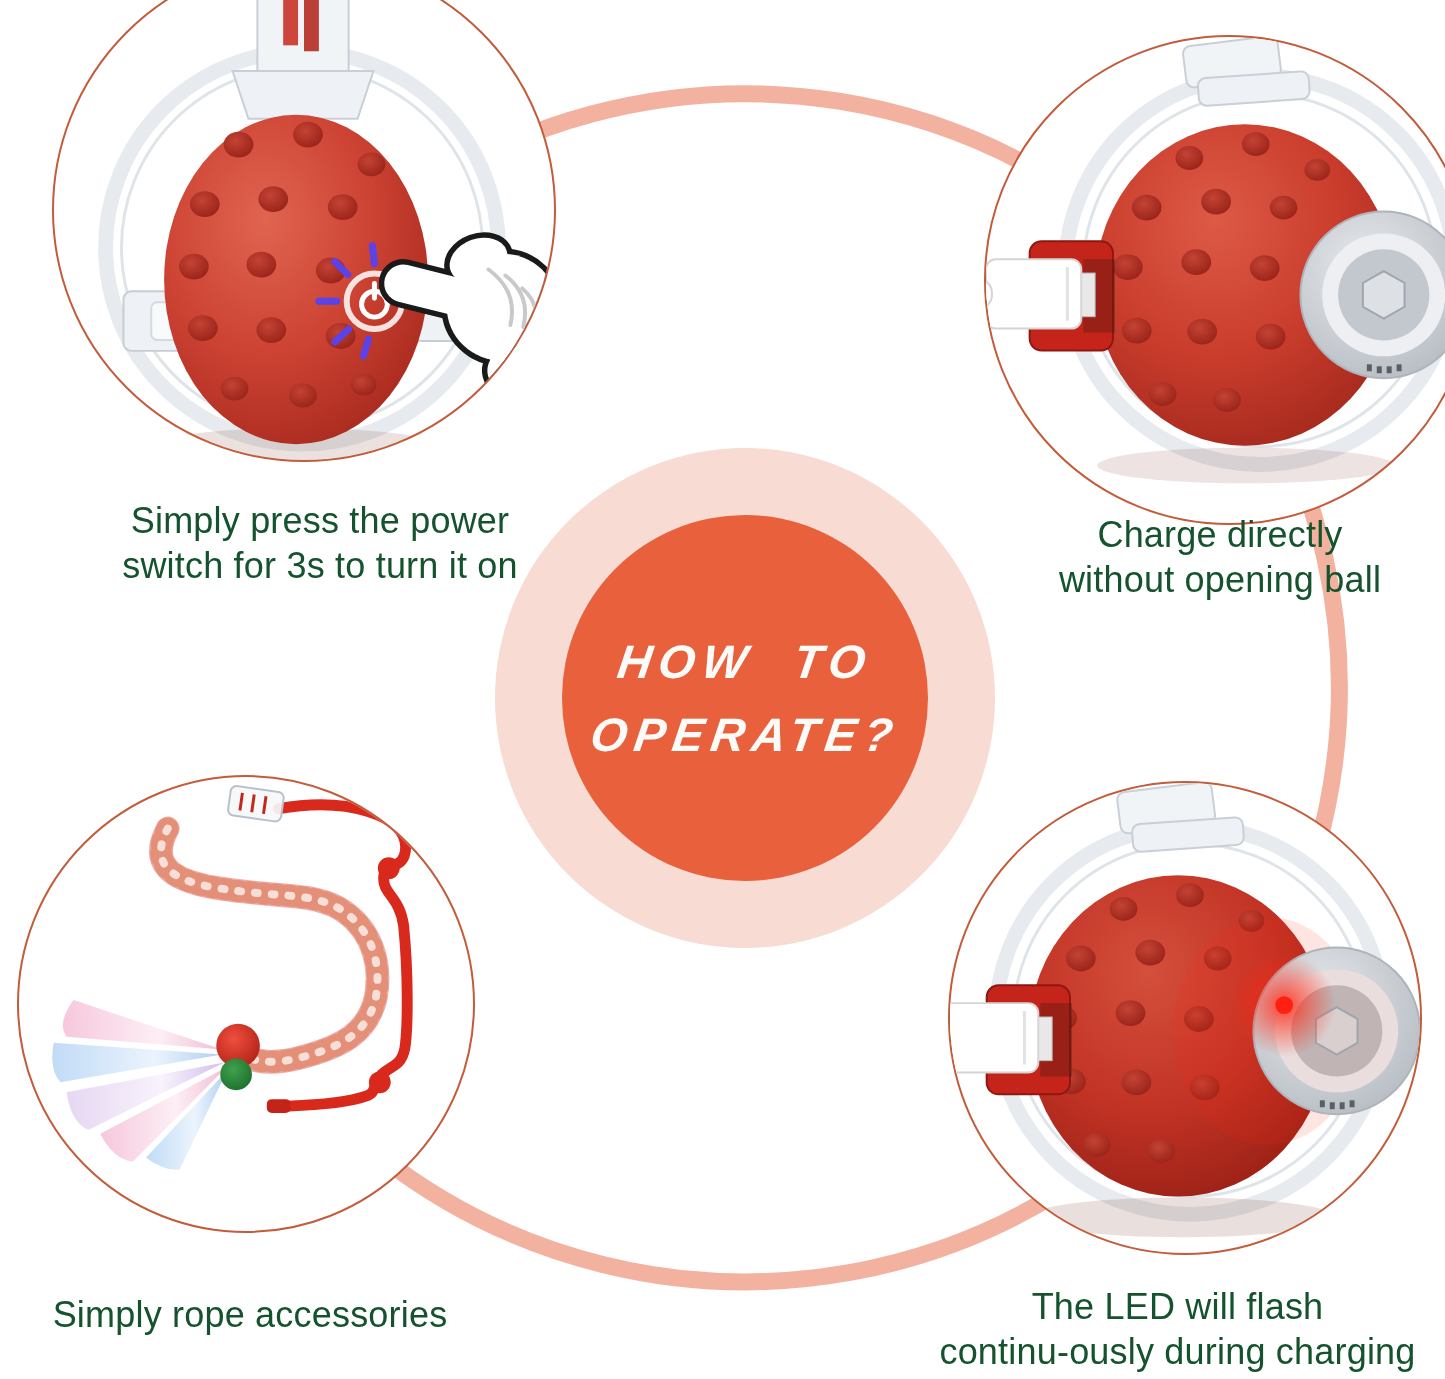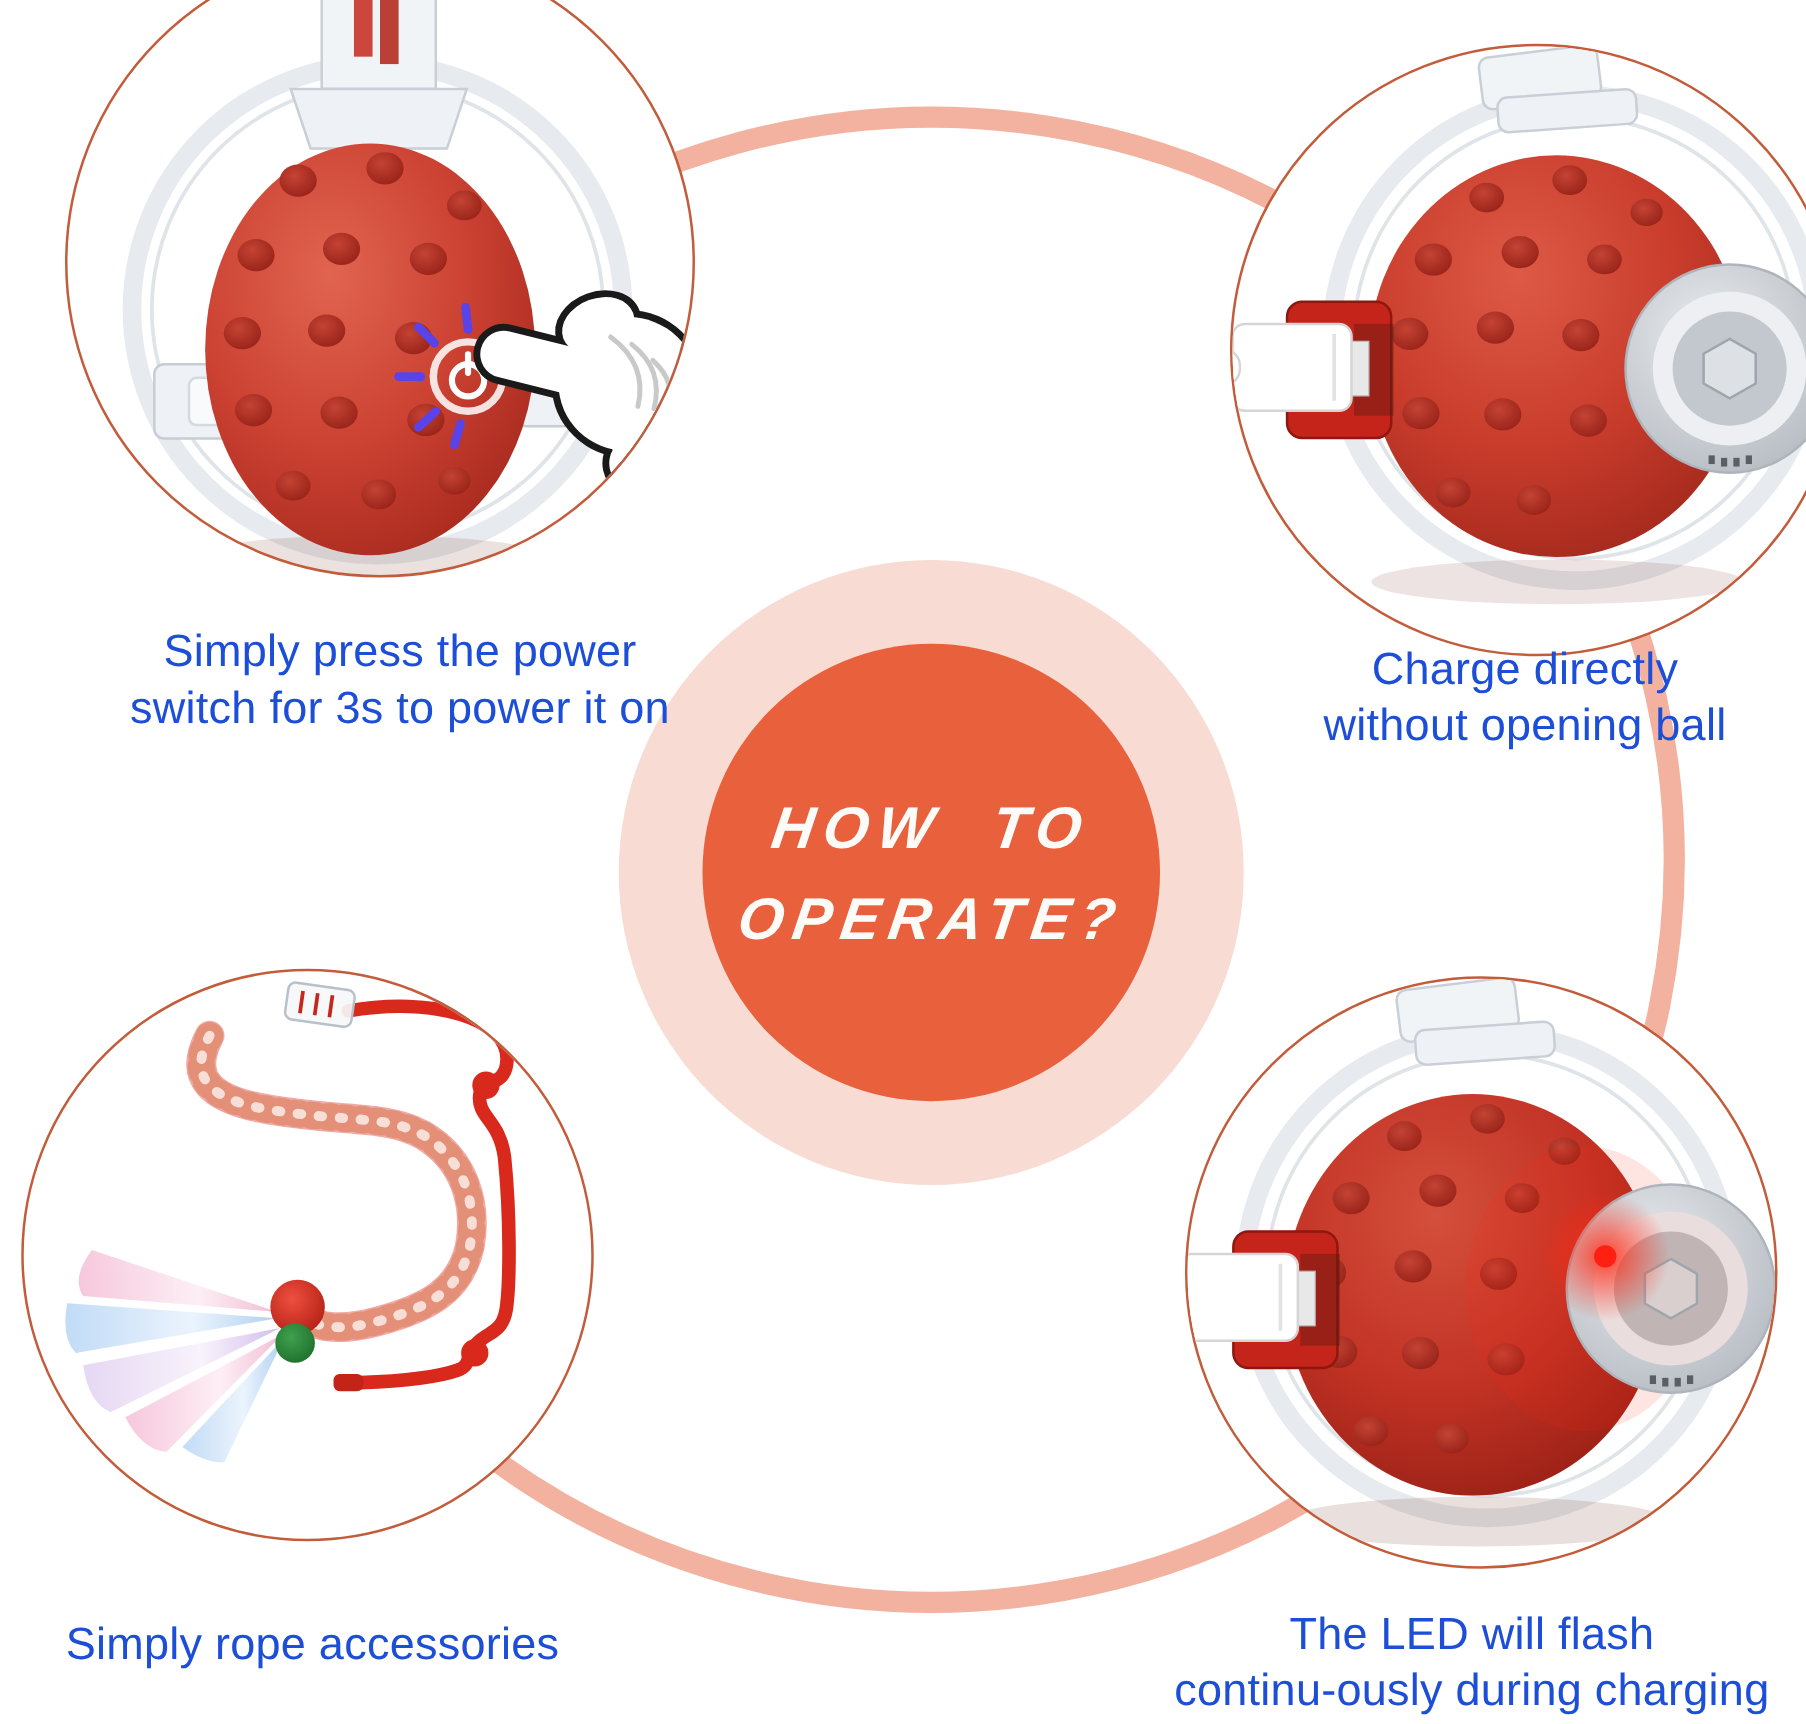--- a/index.html
+++ b/index.html
@@ -22,21 +22,21 @@
     width:366px;height:366px;border-radius:50%;background:#e8603c;
     display:flex;flex-direction:column;align-items:center;justify-content:center;
     gap:18px;
   }
   .title-line{
     color:#fdfbf8;font-weight:bold;font-style:italic;
     font-size:47px;letter-spacing:7px;word-spacing:20px;
     transform:skewX(-8deg);white-space:nowrap;
   }
   .caption{
-    position:absolute;z-index:3;color:#1d4ed8;font-size:36px;line-height:45px;
+    position:absolute;z-index:3;color:#14532d;font-size:36px;line-height:45px;
     text-align:center;letter-spacing:0.2px;
   }
   .cap-tl{left:50px;top:498px;width:540px;}
   .cap-tr{left:955px;top:512px;width:530px;}
   .cap-bl{left:10px;top:1292px;width:480px;}
   .cap-br{left:905px;top:1284px;width:545px;}
 </style>
 </head>
 <body>
 
@@ -324,21 +324,21 @@
 
   <div class="center-badge">
     <div class="inner">
       <div class="title-line">HOW TO</div>
       <div class="title-line">OPERATE?</div>
     </div>
   </div>
 
   <div class="caption cap-tl">
     <div>Simply press the power</div>
-    <div>switch for 3s to power it on</div>
+    <div>switch for 3s to turn it on</div>
   </div>
 
   <div class="caption cap-tr">
     <div>Charge directly</div>
     <div>without opening ball</div>
   </div>
 
   <div class="caption cap-bl">
     <div>Simply rope accessories</div>
   </div>

